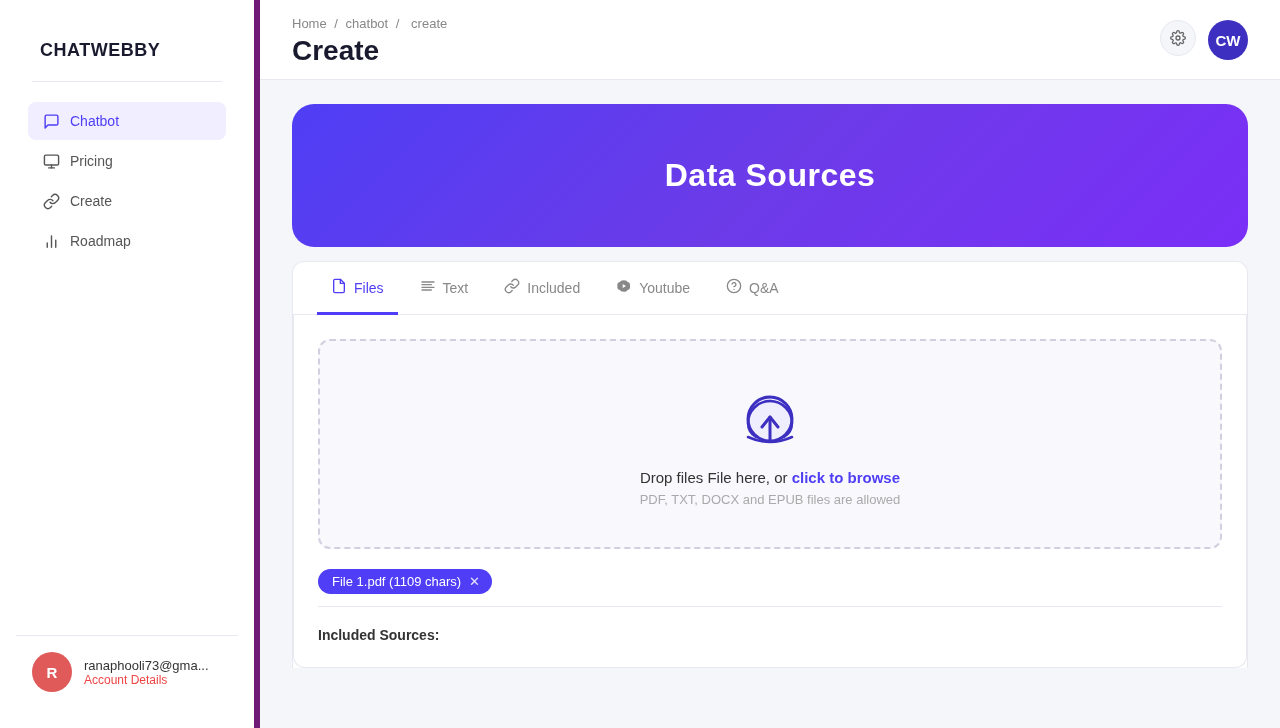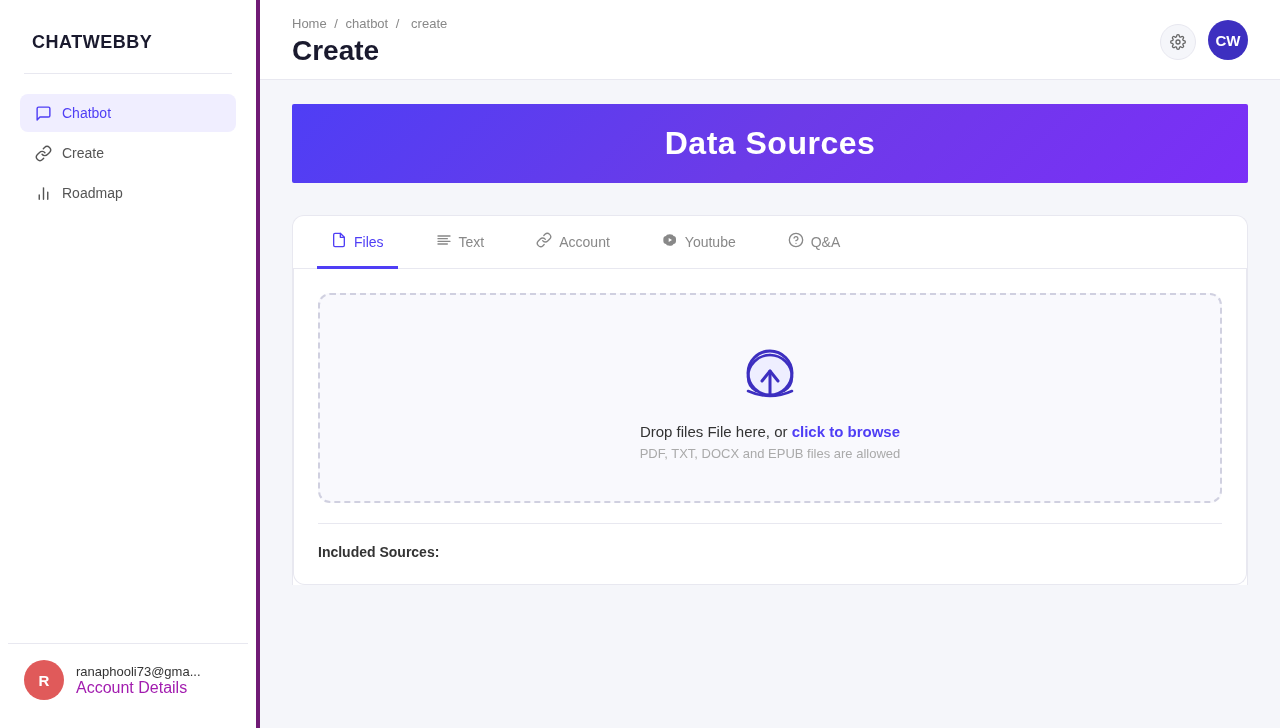--- a/index.html
+++ b/index.html
@@ -3,25 +3,25 @@
   <meta charset="utf-8">
   <style>
     * { box-sizing: border-box; margin: 0; padding: 0; }
     body { font-family: -apple-system, BlinkMacSystemFont, 'Segoe UI', sans-serif; background: #f5f6fa; display: flex; height: 728px; overflow: hidden; }
 
     
     .sidebar {
       width: 260px;
       min-width: 260px;
       background: #fff;
-      border-right: 4px solid #701a75;
+      border-right: 6px solid #701a75;
       display: flex;
       flex-direction: column;
       height: 100%;
-      padding: 8px;
+      padding: 16px;
     }
     .sidebar-logo {
       padding: 24px 24px 20px;
       font-size: 18px;
       font-weight: 700;
       color: #1a1a2e;
       letter-spacing: 0.5px;
     }
     .sidebar-divider {
       height: 1px;
@@ -72,21 +72,21 @@
       background: #e05a5a;
       display: flex;
       align-items: center;
       justify-content: center;
       color: #fff;
       font-weight: 700;
       font-size: 15px;
     }
     .footer-text { display: flex; flex-direction: column; }
     .footer-email { font-size: 13px; font-weight: 500; color: #333; }
-    .footer-sub { font-size: 16px; color: #a21caf; }
+    .footer-sub { font-size: 12px; color: #ef4444; }
 
     
     .main {
       flex: 1;
       display: flex;
       flex-direction: column;
       overflow-y: auto;
       background: #f5f6fa;
     }
 
@@ -106,21 +106,21 @@
     }
     .breadcrumb a { color: #888; text-decoration: none; text-align: right; }
     .breadcrumb span { color: #888; margin: 0 4px; }
     .page-title {
       font-size: 28px;
       font-weight: 700;
       color: #1a1a2e;
     }
     .header-actions {
       display: flex;
-      align-items: flex-end;
+      align-items: flex-start;
       gap: 12px;
       margin-top: 4px;
     }
     .gear-btn {
       width: 36px;
       height: 36px;
       border-radius: 50%;
       background: #f5f6fa;
       border: 1px solid #e8e8f0;
       display: flex;
@@ -146,44 +146,44 @@
 
     
     .content {
       padding: 24px 32px;
       flex: 1;
     }
 
     
     .data-sources-banner {
       background: linear-gradient(135deg, #4f3ef5 0%, #6c3be8 50%, #7b2ff7 100%);
-      border-radius: 2px;
-      padding: 21px 24px;
+      border-radius: 22px;
+      padding: 53px 24px;
       text-align: center;
-      margin-bottom: 32px;
+      margin-bottom: 14px;
     }
     .data-sources-title {
       color: #fff;
       font-size: 32px;
       font-weight: 700;
       letter-spacing: 0.5px;
     }
 
     
     .tabs-container {
       background: #fff;
       border-radius: 12px 12px 0 0;
       border: 1px solid #e8e8f0;
       border-bottom: none;
     }
     .tabs {
       display: flex;
       align-items: flex-end;
       padding: 0 24px;
-      gap: 24px;
+      gap: 8px;
       border-bottom: 1px solid #e8e8f0;
     }
     .tab {
       display: flex;
       align-items: center;
       gap: 7px;
       padding: 16px 14px 14px;
       font-size: 14px;
       font-weight: 500;
       color: #888;
@@ -266,21 +266,21 @@
     }
     .chip-close {
       font-size: 13px;
       cursor: pointer;
       opacity: 0.85;
       line-height: 1;
     }
 
     
     .included-sources {
-      margin-top: 20px;
+      margin-top: 12px;
       padding-top: 20px;
       border-top: 1px solid #e8e8f0;
     }
     .included-label {
       font-size: 14px;
       font-weight: 600;
       color: #333;
     }
   </style>
 </head>
@@ -294,20 +294,30 @@
       <span class="nav-icon">
         <svg width="17" height="17" viewBox="0 0 24 24" fill="none" stroke="currentColor" stroke-width="2" stroke-linecap="round" stroke-linejoin="round">
           <path d="M21 15a2 2 0 0 1-2 2H7l-4 4V5a2 2 0 0 1 2-2h14a2 2 0 0 1 2 2z"></path>
         </svg>
       </span>
       <span>Chatbot</span>
     </div>
     <div class="nav-item">
       <span class="nav-icon">
         <svg width="17" height="17" viewBox="0 0 24 24" fill="none" stroke="currentColor" stroke-width="2" stroke-linecap="round" stroke-linejoin="round">
+          <rect x="2" y="3" width="20" height="14" rx="2"></rect>
+            <line x1="8" y1="21" x2="16" y2="21"></line>
+            <line x1="12" y1="17" x2="12" y2="21"></line>
+        </svg>
+      </span>
+      <span>Pricing</span>
+    </div>
+    <div class="nav-item">
+      <span class="nav-icon">
+        <svg width="17" height="17" viewBox="0 0 24 24" fill="none" stroke="currentColor" stroke-width="2" stroke-linecap="round" stroke-linejoin="round">
           <path d="M10 13a5 5 0 0 0 7.54.54l3-3a5 5 0 0 0-7.07-7.07l-1.72 1.71"></path>
           <path d="M14 11a5 5 0 0 0-7.54-.54l-3 3a5 5 0 0 0 7.07 7.07l1.71-1.71"></path>
         </svg>
       </span>
       <span>Create</span>
     </div>
     <div class="nav-item">
       <span class="nav-icon">
         <svg width="17" height="17" viewBox="0 0 24 24" fill="none" stroke="currentColor" stroke-width="2" stroke-linecap="round" stroke-linejoin="round">
           <line x1="18" y1="20" x2="18" y2="10"></line>
@@ -383,21 +393,21 @@
           </span>
           <span>Text</span>
         </div>
         <div class="tab">
           <span class="tab-icon">
             <svg width="16" height="16" viewBox="0 0 24 24" fill="none" stroke="currentColor" stroke-width="2" stroke-linecap="round" stroke-linejoin="round">
               <path d="M10 13a5 5 0 0 0 7.54.54l3-3a5 5 0 0 0-7.07-7.07l-1.72 1.71"></path>
               <path d="M14 11a5 5 0 0 0-7.54-.54l-3 3a5 5 0 0 0 7.07 7.07l1.71-1.71"></path>
             </svg>
           </span>
-          <span>Account</span>
+          <span>Included</span>
         </div>
         <div class="tab">
           <span class="tab-icon">
             <svg width="16" height="16" viewBox="0 0 24 24" fill="currentColor">
               <path d="M19.59 6.69a4.83 4.83 0 0 1-3.77-2.75 12.64 12.64 0 0 0-8.35.07A4.83 4.83 0 0 1 3.7 6.76 4.72 4.72 0 0 0 2 10.5v3a4.72 4.72 0 0 0 1.7 3.74 4.83 4.83 0 0 1 3.77 2.75 12.64 12.64 0 0 0 8.35-.07 4.83 4.83 0 0 1 3.77-2.68A4.72 4.72 0 0 0 21 13.5v-3a4.72 4.72 0 0 0-1.41-3.81z"></path>
               <polygon points="10 15 15 12 10 9 10 15" fill="white"></polygon>
             </svg>
           </span>
           <span>Youtube</span>
         </div>
@@ -424,20 +434,26 @@
               <line x1="32" y1="28" x2="32" y2="52" stroke="#3d2fc0" stroke-width="3" stroke-linecap="round"></line>
               <path d="M10 48 Q32 58 54 48" stroke="#3d2fc0" stroke-width="2.5" fill="none" stroke-linecap="round"></path>
             </svg>
           </div>
           <div class="drop-main-text">
             <span>Drop files File here, or </span><span class="drop-link">click to browse</span>
           </div>
           <div class="drop-sub-text">PDF, TXT, DOCX and EPUB files are allowed</div>
         </div>
 
+        <div class="file-chips">
+          <div class="file-chip">
+            <span>File 1.pdf (1109 chars)</span>
+            <span class="chip-close">✕</span>
+          </div>
+        </div>
 
         <div class="included-sources">
           <div class="included-label">Included Sources:</div>
         </div>
       </div>
     </div>
   </div>
 </div>
 
 </body></html>

